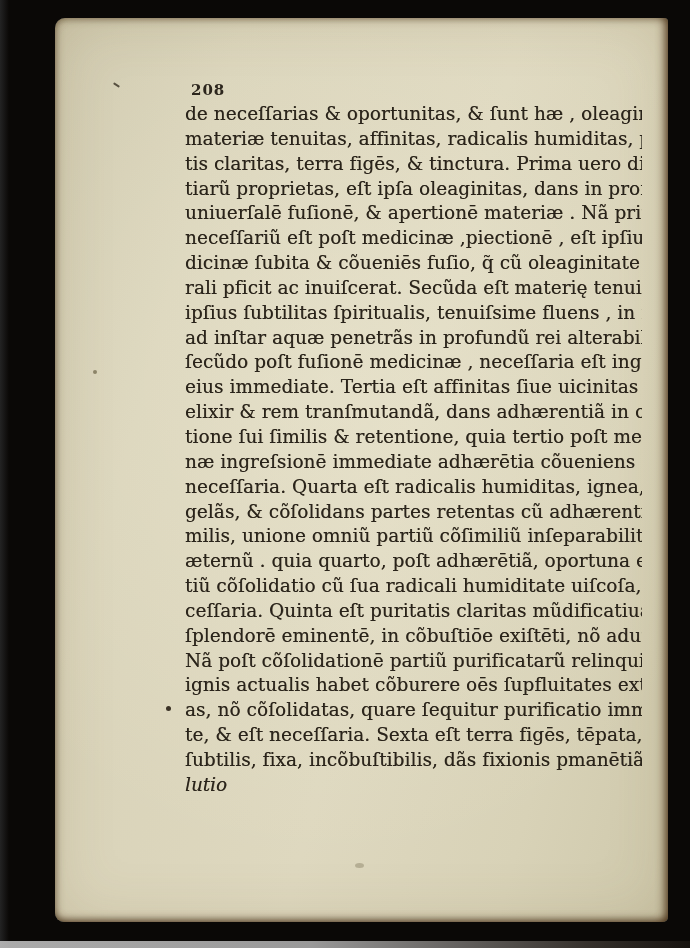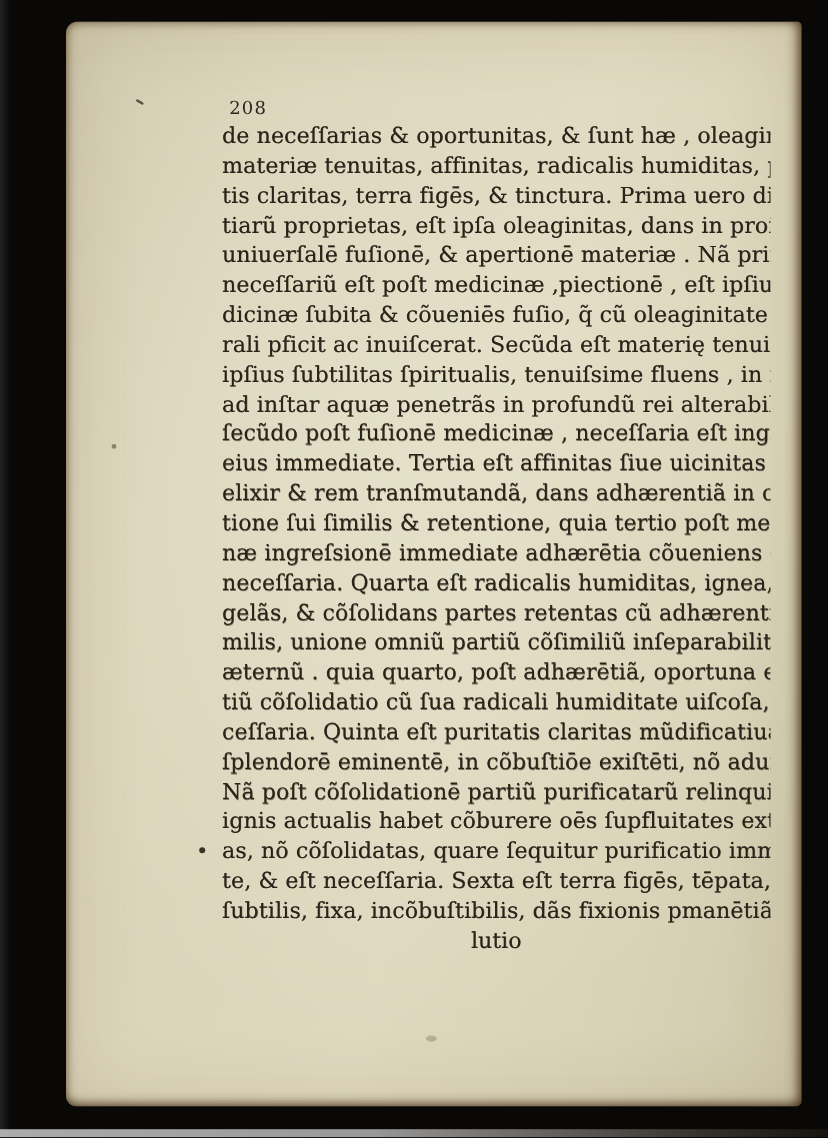--- a/index.html
+++ b/index.html
@@ -52,20 +52,21 @@
     top: 60px; left: 0;
     width: 100%;
     height: 22px;
   }
   .page-number {
     position: absolute;
     left: 136px; top: 3px;
     font-size: 15px;
     letter-spacing: 1px;
     color: #2c261d;
+    font-weight: bold;
   }
   .running-header {
     position: absolute;
     left: 283px; top: 0;
     font-size: 14.5px;
     letter-spacing: 4.6px;
     word-spacing: 9px;
     color: #2c261d;
     white-space: nowrap;
     display: inline-block;
@@ -87,23 +88,24 @@
     text-align: justify;
     text-align-last: justify;
     color: #29231a;
     text-shadow: 0.3px 0.3px 0.3px rgba(40, 30, 15, 0.55);
     letter-spacing: 0.1px;
     overflow: hidden;
   }
   .catchword {
     font-size: 18.4px;
     line-height: 24.85px;
-    text-align: center;
+    text-align: left;
     color: #29231a;
     text-shadow: 0.3px 0.3px 0.3px rgba(40, 30, 15, 0.55);
+    font-style: italic;
   }
   
   .margin-dot {
     position: absolute;
     left: 111px; top: 688px;
     width: 5px; height: 5px;
     border-radius: 50%;
     background: #3a3226;
   }
   .speck-a {

